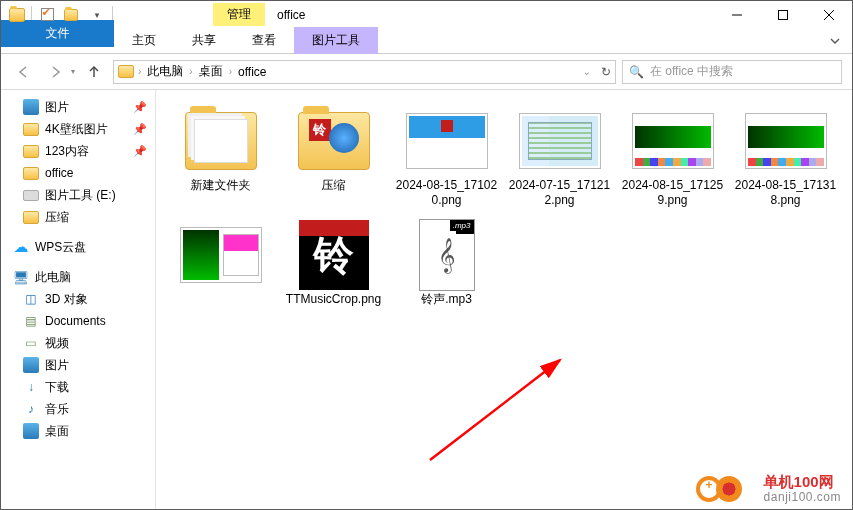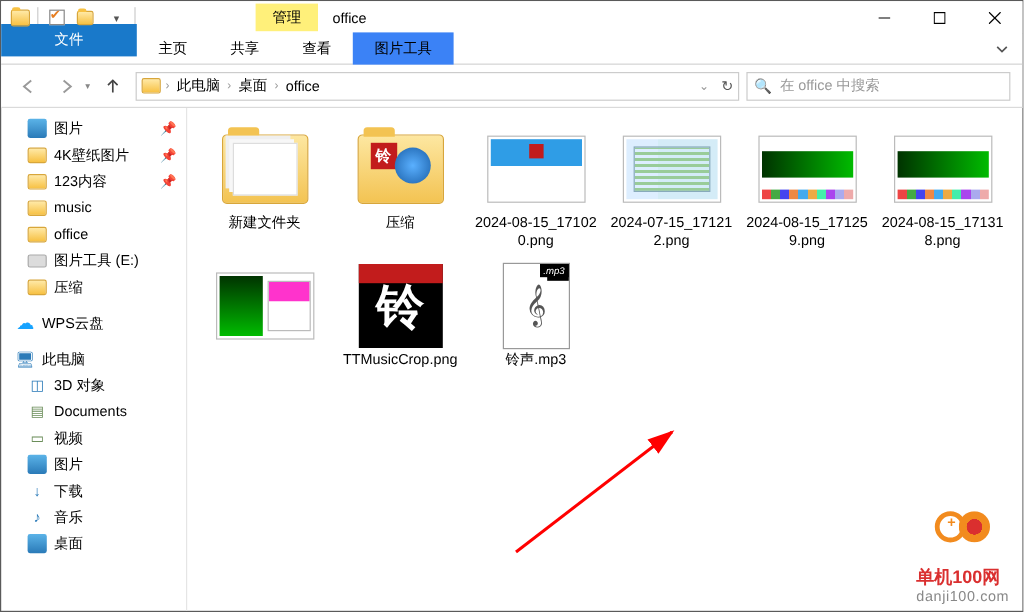--- a/index.html
+++ b/index.html
@@ -17,21 +17,21 @@
 .titlebar .context-tab { background:#fff07a; padding:3px 14px; margin-left:100px; font-size:12px; }
 .titlebar .wintitle { margin-left:12px; font-size:12px; }
 .titlebar .winbtns { margin-left:auto; display:flex; }
 .titlebar .winbtn { width:46px; height:27px; display:flex; align-items:center; justify-content:center; }
 .titlebar .winbtn svg { stroke:#000; }
 
 
 .ribbon { height:26px; display:flex; align-items:center; border-bottom:1px solid #ccc; background:#fff; }
 .ribbon .tab { padding:5px 18px; font-size:12px; cursor:default; }
 .ribbon .tab.file { background:#1979ca; color:#fff; }
-.ribbon .tab.tool { background:#3b82f6; }
+.ribbon .tab.tool { background:#c4b5fd; }
 .ribbon .chev { margin-left:auto; width:34px; display:flex; align-items:center; justify-content:center; }
 
 
 .navbar { height:36px; border-bottom:1px solid #dadada; display:flex; align-items:center; padding:0 10px; gap:6px; background:#fff; }
 .navbtn { width:26px; height:26px; display:flex; align-items:center; justify-content:center; color:#9a9a9a; }
 .navbtn.active { color:#444; }
 .navbtn svg { stroke:currentColor; }
 .navchev { font-size:8px; color:#888; margin-left:-4px; }
 .address { flex:1; border:1px solid #ccc; height:24px; display:flex; align-items:center; padding:0 4px; gap:4px; }
 .address .folder-icon-sm { width:16px; height:13px; background:linear-gradient(#ffe9a6,#f7c143); border:1px solid #d8a63a; border-radius:2px; }
@@ -96,21 +96,21 @@
 
 .arrow { position:absolute; }
 
 
 .statusbar { height:24px; border-top:1px solid #dadada; display:flex; align-items:center; padding:0 10px; font-size:12px; gap:14px; background:#fff; }
 .statusbar .shared-icon { color:#4a8; }
 .statusbar .view-btns { margin-left:auto; display:flex; gap:2px; }
 .statusbar .vbtn { width:22px; height:18px; border:1px solid #ccc; display:flex; align-items:center; justify-content:center; }
 
 
-.wm { position:absolute; right:12px; bottom:6px; display:flex; align-items:center; gap:22px;flex-direction:column; }
+.wm { position:absolute; right:12px; bottom:6px; display:flex; align-items:center; gap:22px; }
 .wm .circ { display:flex; }
 .wm .c1 { width:26px; height:26px; border:4px solid #f28b1e; border-radius:50%; position:relative; }
 .wm .c1::after { content:"+"; position:absolute; left:6px; top:-2px; color:#f28b1e; font-weight:bold; }
 .wm .c2 { width:26px; height:26px; background:radial-gradient(circle,#da2f2f 0 35%,transparent 36%),#f28b1e; border-radius:50%; margin-left:-6px; }
 .wm .txt { display:flex; flex-direction:column; line-height:1.1; }
 .wm .t1 { color:#da2f2f; font-weight:bold; font-size:15px; }
 .wm .t2 { color:#888; font-size:12px; letter-spacing:0.5px; }
 
 
 .chk { width:13px; height:13px; border:1px solid #888; position:relative; background:#fff; }
@@ -223,26 +223,20 @@
             <span class="ico">
               <span class="ico-folder"></span>
             </span>
             <span>123内容</span>
             <span class="pin">📌</span>
           </div>
           <div class="tree-item">
             <span class="ico">
               <span class="ico-folder"></span>
             </span>
-            <span>music</span>
-          </div>
-          <div class="tree-item">
-            <span class="ico">
-              <span class="ico-folder"></span>
-            </span>
             <span>office</span>
           </div>
           <div class="tree-item">
             <span class="ico">
               <span class="ico-drive"></span>
             </span>
             <span>图片工具 (E:)</span>
           </div>
           <div class="tree-item">
             <span class="ico">

